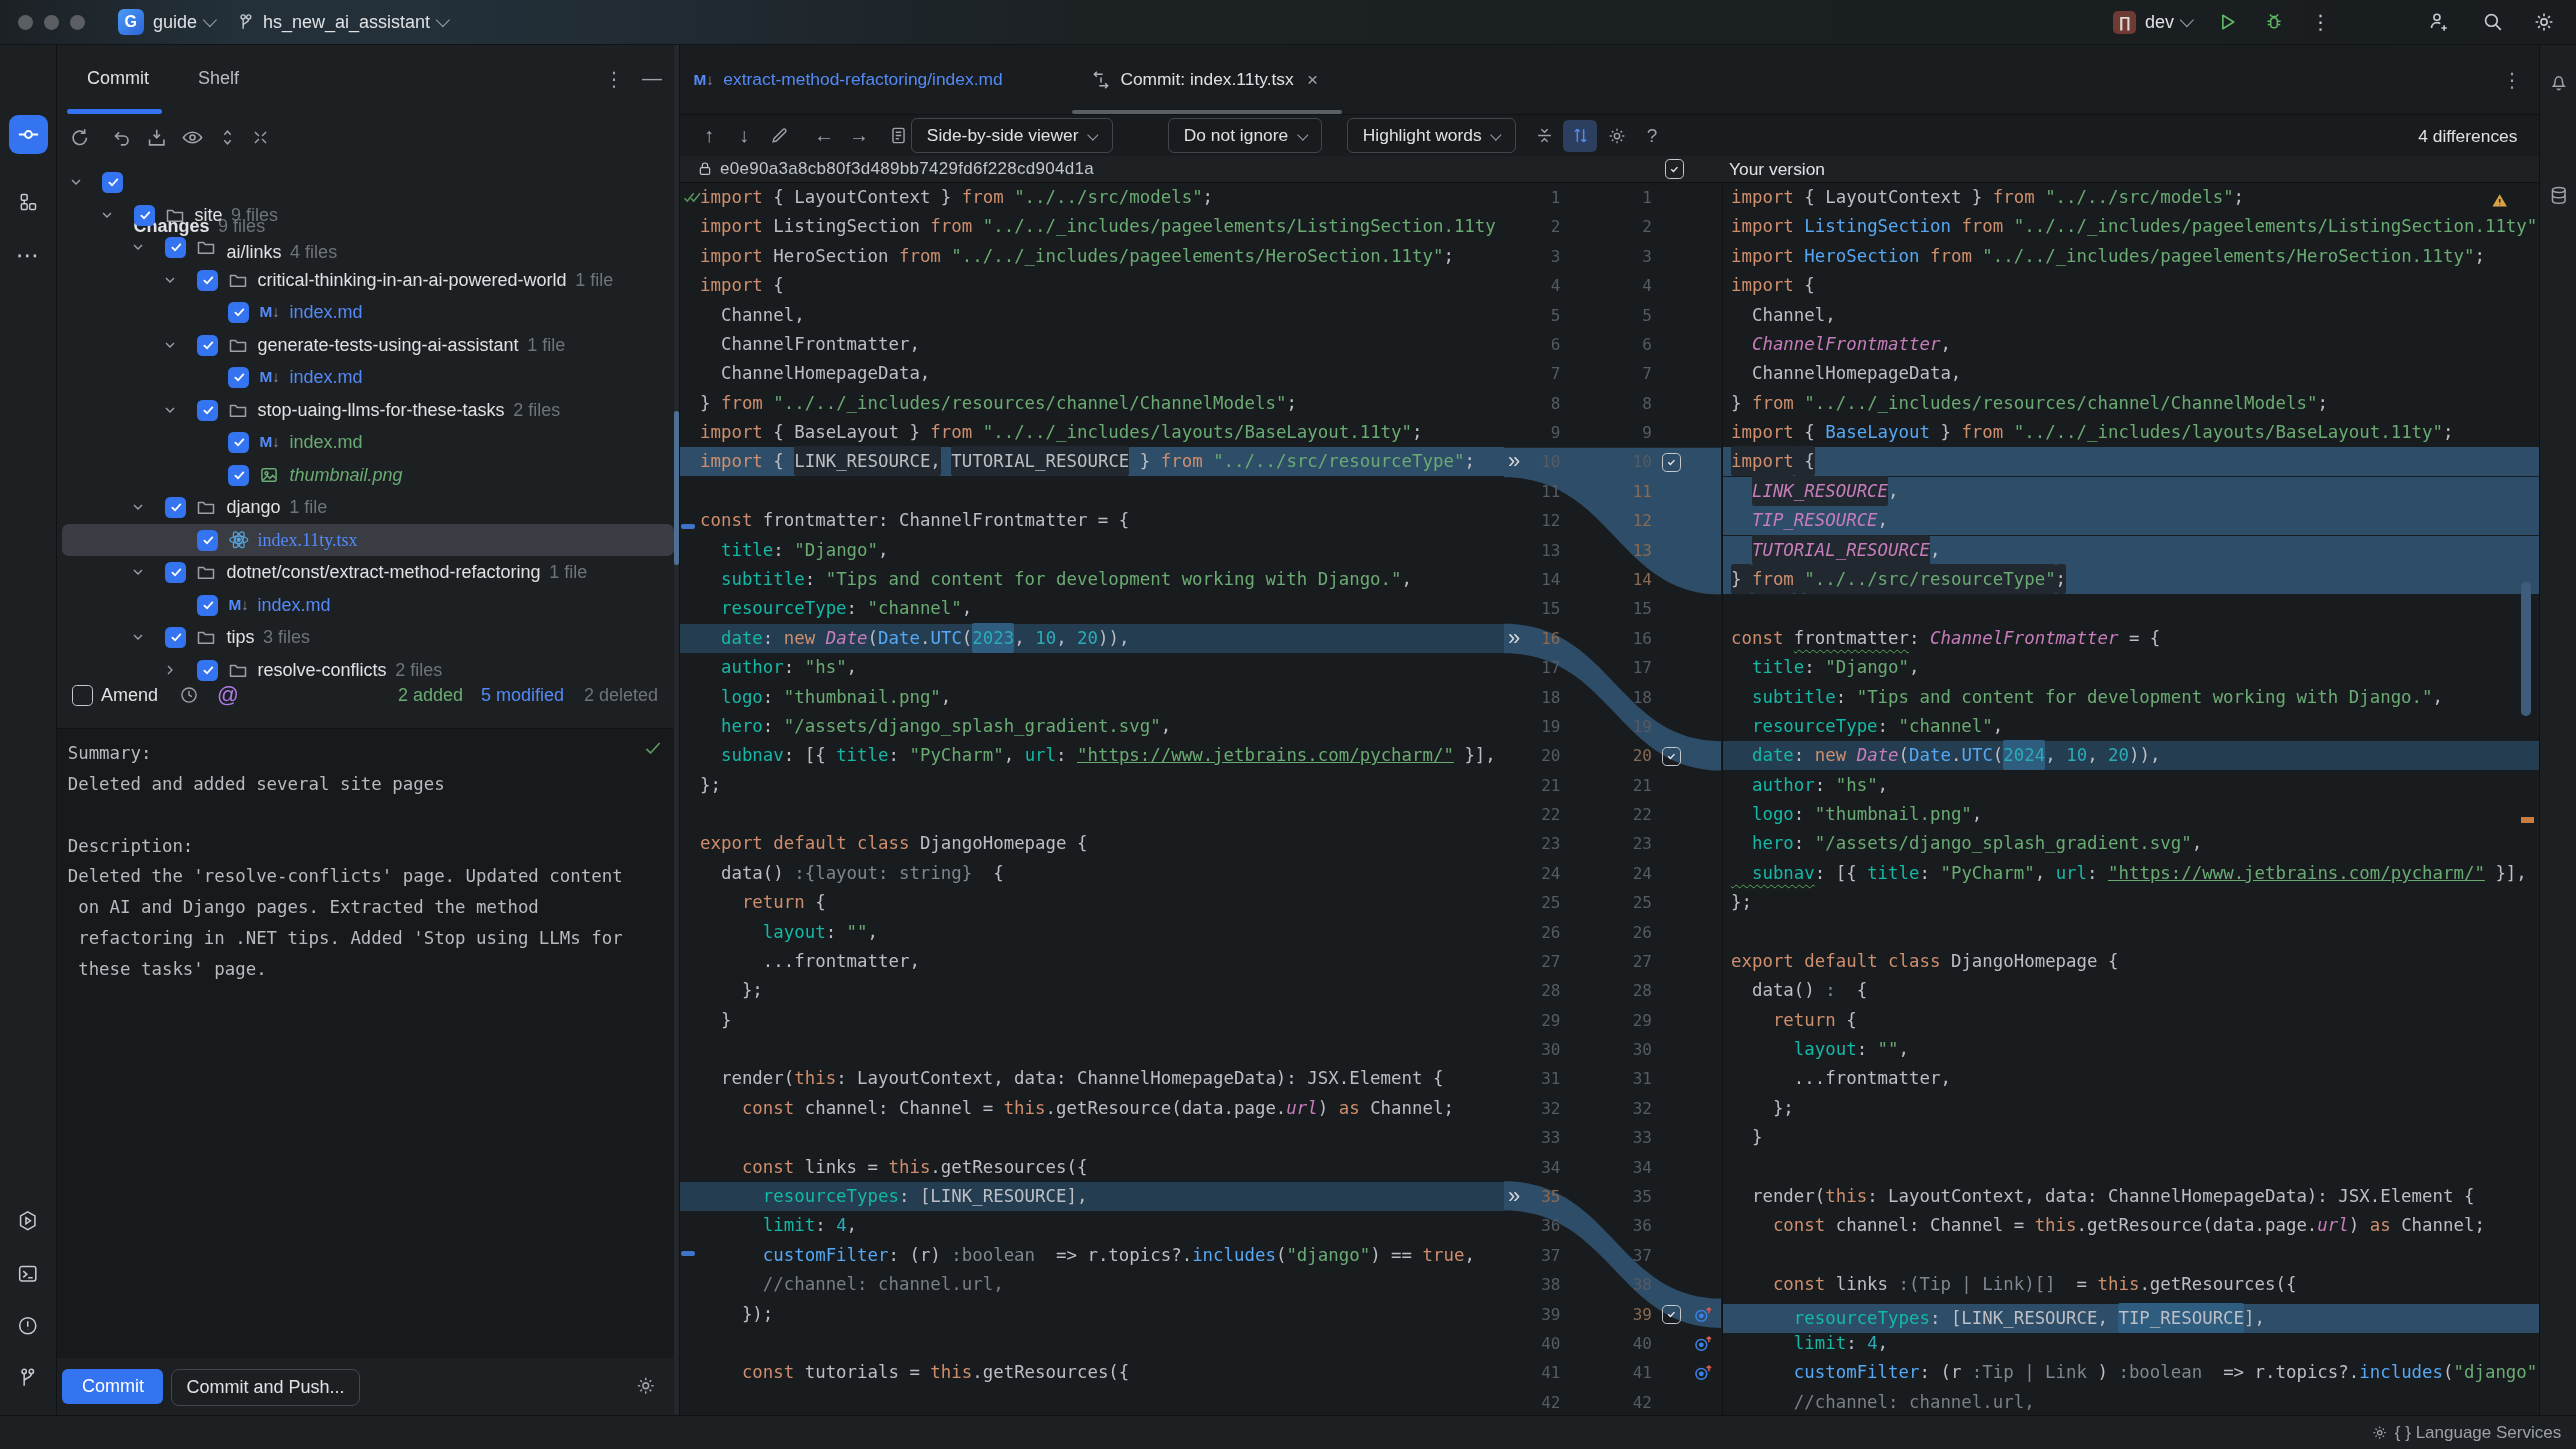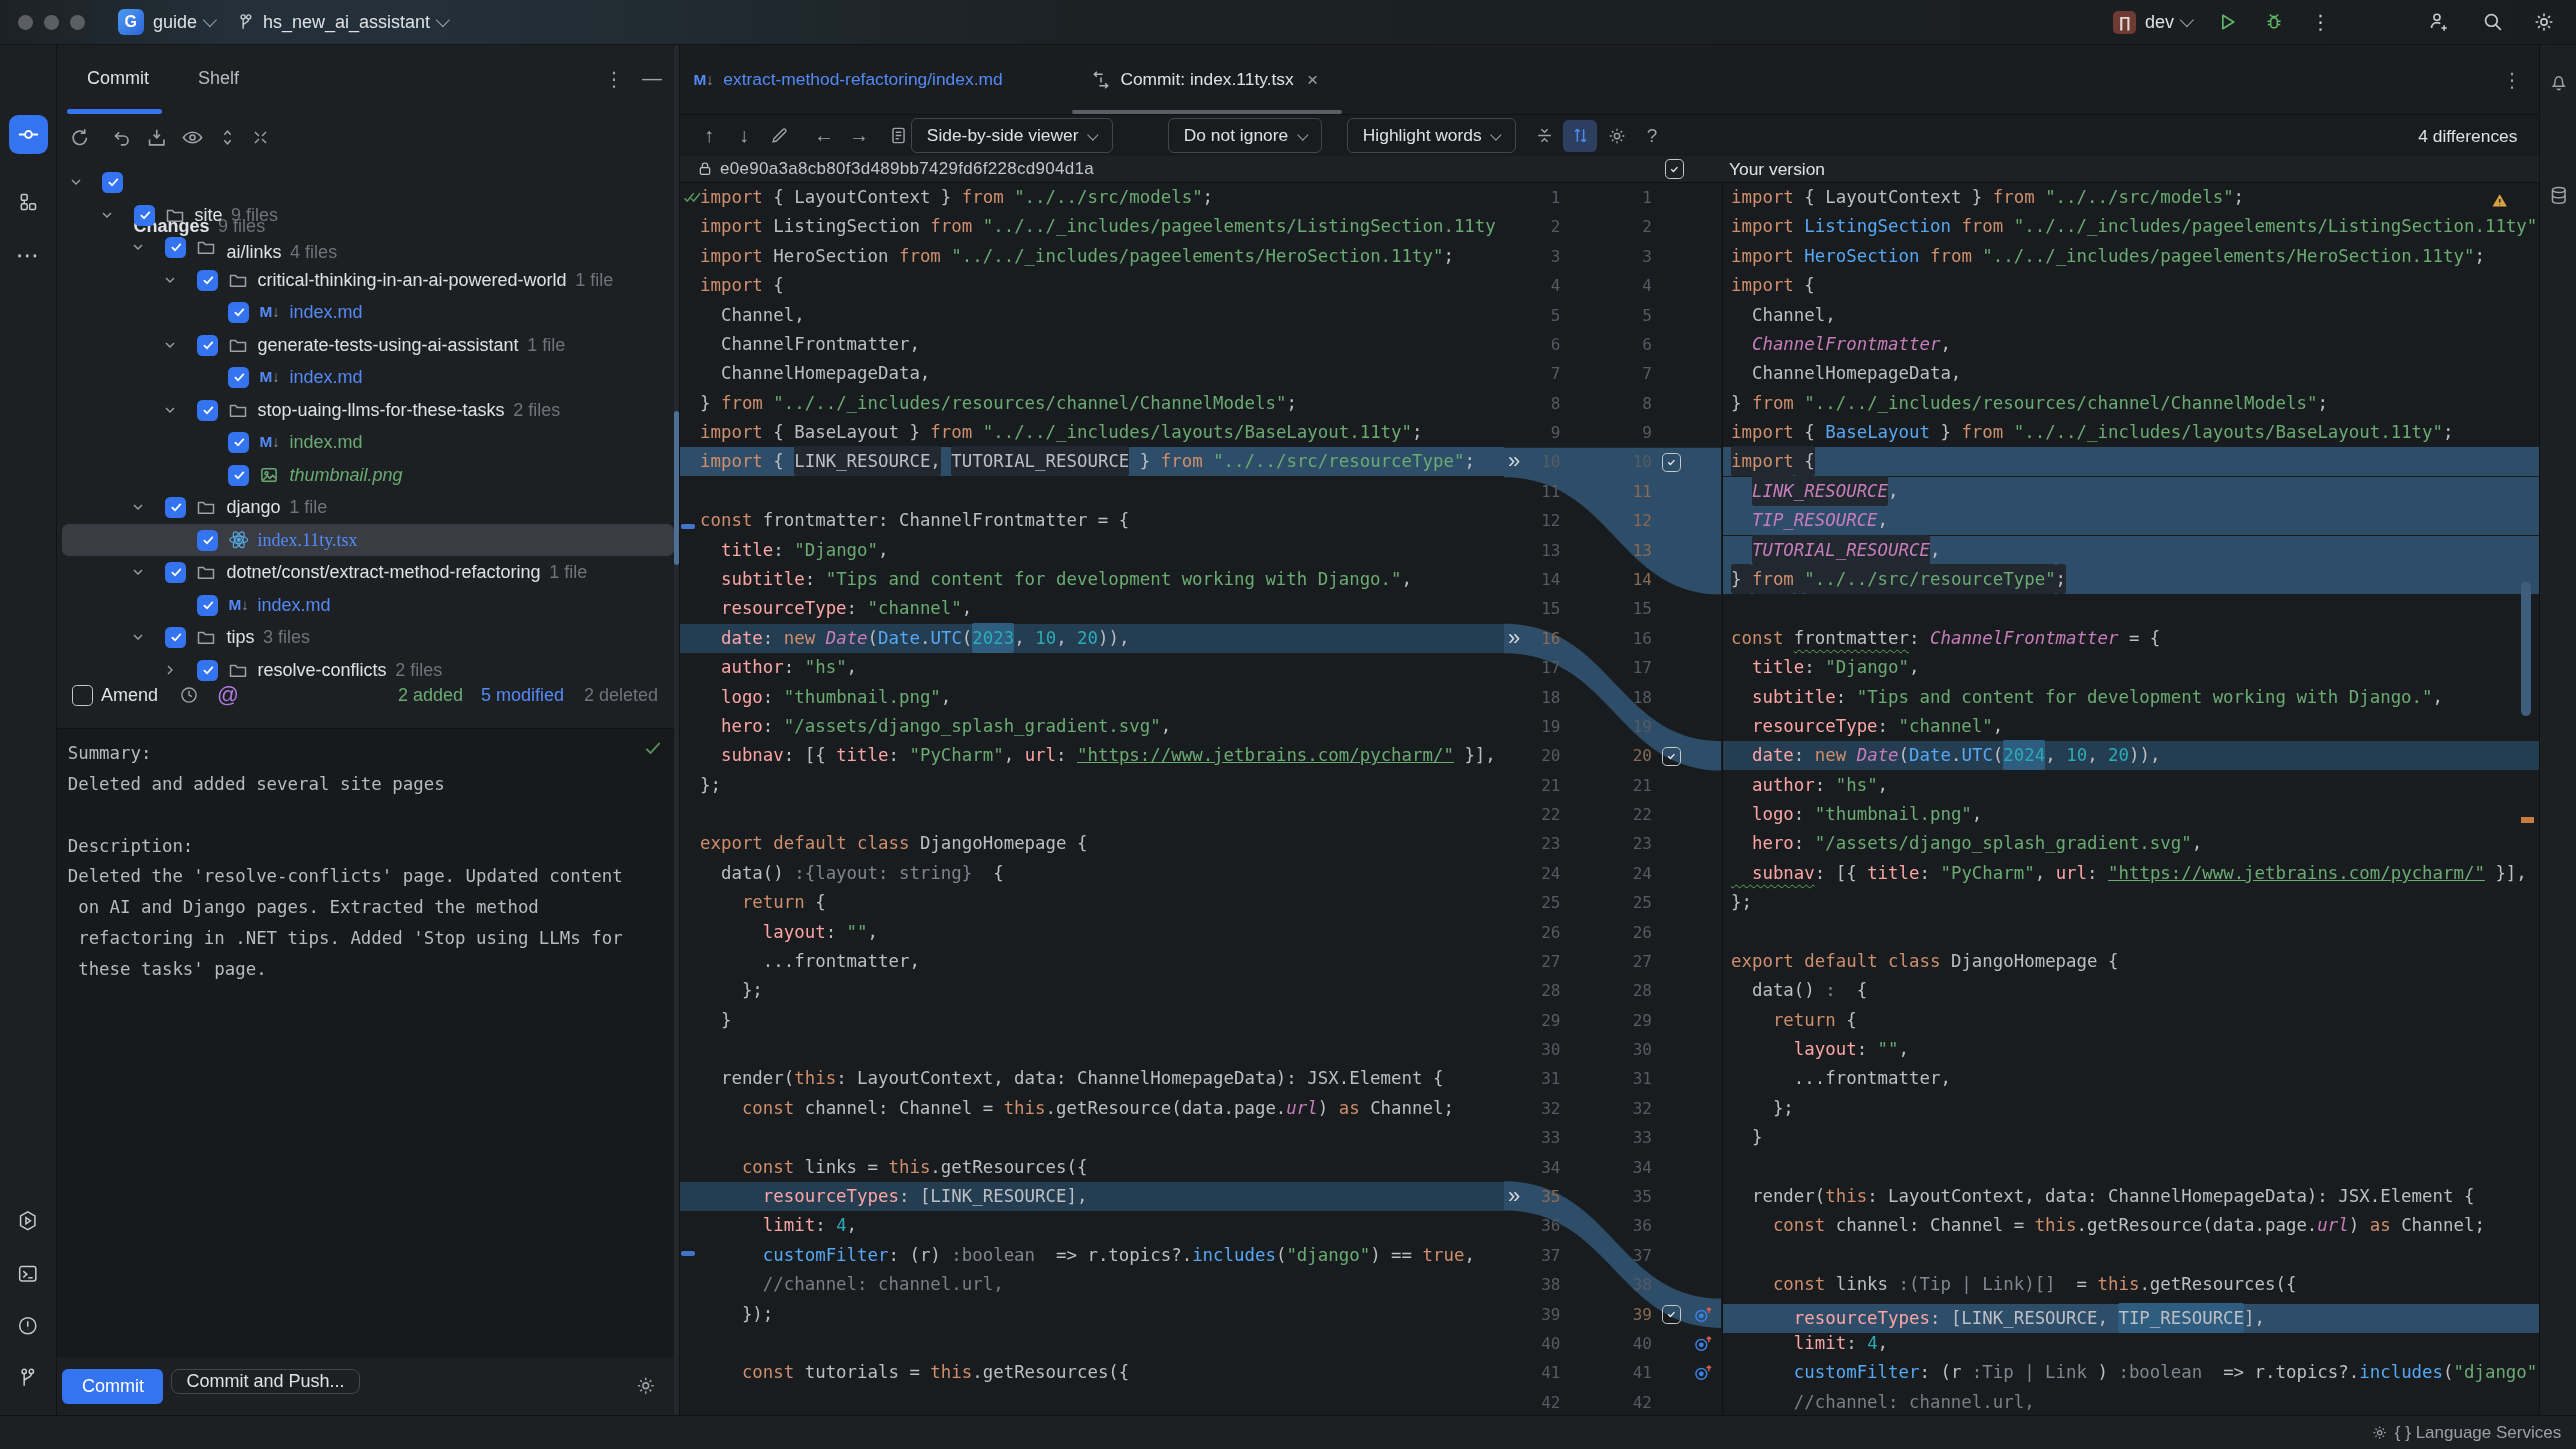--- a/index.html
+++ b/index.html
@@ -45,21 +45,21 @@
   .lbl-new{font-size:18px;color:#6aab73;}
   .md-ic{font-size:15.4px;font-weight:bold;color:#548af7;white-space:nowrap;}
   .md-ic span{color:#8a8e96;font-weight:normal;}
   .amend-row{position:absolute;left:0;top:634px;width:622px;height:38px;}
   .stat-a{color:#6aab73}.stat-m{color:#548af7}.stat-d{color:#6f737a}
   .msg-area{position:absolute;left:0;top:683px;width:622px;height:629px;background:#17191b;border-top:0.7px solid #101214;}
   .msg-line{position:absolute;left:10.7px;height:31px;display:flex;align-items:center;white-space:pre;
     font-family:"DejaVu Sans Mono",monospace;font-size:17.4px;color:#b6bac1;}
   .btn-primary{position:absolute;left:5.4px;top:1324px;width:101px;height:35px;border-radius:6px;background:#3574f0;
     color:#fff;font-size:18px;display:flex;align-items:center;justify-content:center;}
-  .btn-secondary{position:absolute;left:114px;top:1324px;width:189px;height:25px;border-radius:8px;
+  .btn-secondary{position:absolute;left:114px;top:1324px;width:189px;height:37px;border-radius:8px;
     border:1.3px solid #43464c;color:#dfe1e5;font-size:18px;display:flex;align-items:center;justify-content:center;box-sizing:border-box;}
   .panel-divider{position:absolute;left:674px;top:45px;width:5.4px;height:1371px;background:#24272b;}
   .panel-divider .thumb{position:absolute;left:0px;top:366px;width:5.4px;height:154px;border-radius:2.7px;background:#4c6f93;}
   
   .editor{position:absolute;left:680px;top:45px;width:1859px;height:1371px;background:#191c1e;}
   .tabstrip{position:absolute;left:0;top:0;width:1859px;height:69px;background:#1a1d1f;border-bottom:0.7px solid #101214;}
   .etab{position:absolute;top:0;height:69px;display:flex;align-items:center;gap:9.4px;font-size:17.4px;}
   .etab-underline{position:absolute;left:392px;top:65px;width:270px;height:4px;border-radius:2px;background:#5a5f66;}
   .dtoolbar{position:absolute;left:0;top:70px;width:1859px;height:42px;}
   .dtool{position:absolute;top:2.7px;width:34px;height:36px;display:flex;align-items:center;justify-content:center;color:#9ea2a8;font-size:20px;}
@@ -76,21 +76,21 @@
   .code-area{position:absolute;left:0;top:138px;width:1859px;height:1233px;overflow:hidden;}
   .pane{position:absolute;top:0;height:1234px;overflow:hidden;}
   .pane.left{left:0;width:824px;border-right:0.7px solid #0f1113;}
   .pane.right{left:1042px;width:817px;border-left:0.7px solid #0f1113;}
   .code-line{position:absolute;left:0;width:100%;height:29px;line-height:29px;white-space:pre;
      font-family:"DejaVu Sans Mono",monospace;font-size:17.4px;color:#bcbec4;}
   .pane.left .code-line{padding-left:20px;}
   .pane.right .code-line{padding-left:8px;}
   .bg-block{background:#2e4d68;}
   .bg-line{background:#253d51;}
-  .tk-k{color:#cf8e6d}.tk-d{color:#bcbec4}.tk-s{color:#6aab73}.tk-p{color:#fca5a5}
+  .tk-k{color:#cf8e6d}.tk-d{color:#bcbec4}.tk-s{color:#6aab73}.tk-p{color:#14b8a6}
   .tk-n{color:#2aacb8}.tk-c{color:#7a7e85}.tk-f{color:#56a8f5}
   .tk-t{color:#c77dbb;font-style:italic}
   .tk-i{color:#7f8690}
   .tk-l{color:#6aab73;text-decoration:underline;}
   .tk-q{text-decoration:underline wavy #56a85a 1px;text-underline-offset:5.4px;}
   .tk-h{background:#212830;border-radius:2.7px;padding:4.7px 0;}
   .tk-w{background:#2f5d80;border-radius:2px;padding:4.7px 0;}
   .gutter{position:absolute;left:824px;top:0;width:217px;height:1234px;background:#191c1e;}
   .gut-num{position:absolute;height:29px;line-height:29px;font-family:"DejaVu Sans Mono",monospace;
      font-size:16px;color:#565b63;text-align:right;width:47px;}

